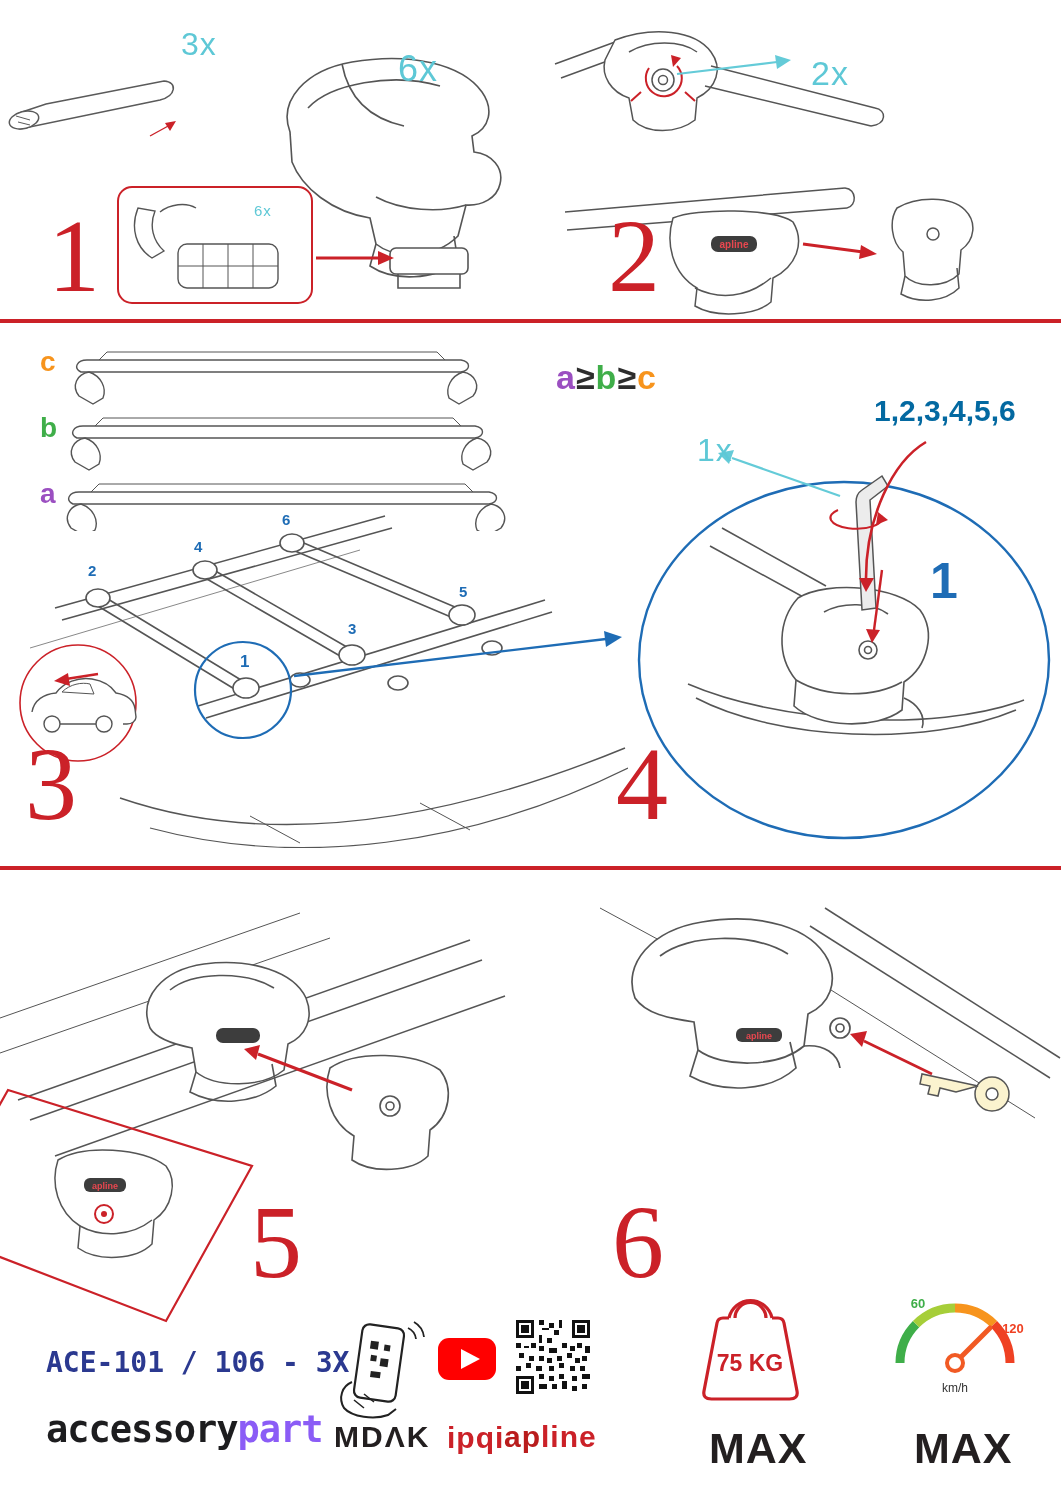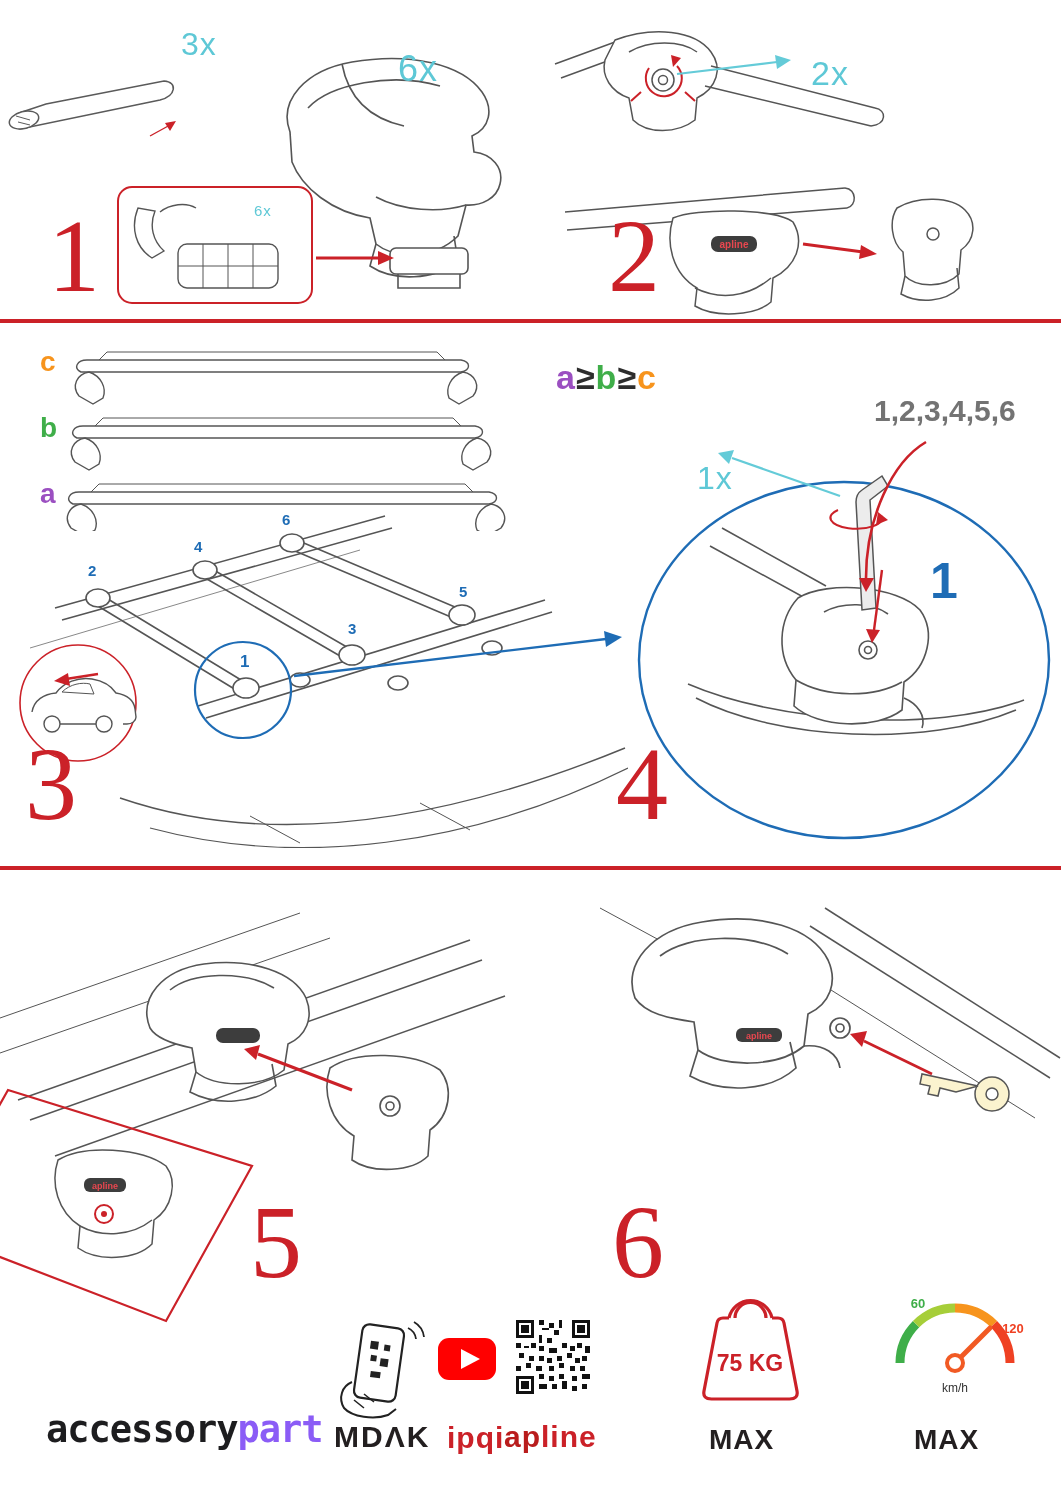--- a/index.html
+++ b/index.html
@@ -9,30 +9,30 @@
   .abs { position:absolute; }
   svg.abs { display:block; }
   svg text { font-family:"Liberation Sans", sans-serif; }
   .qty { color:#5ec8d6; font-size:32px; font-weight:400; letter-spacing:1px; }
   .qty.small { font-size:15px; }
   .step-num { color:#cb2128; font-family:"Liberation Serif", serif; font-size:104px; line-height:0.85; font-weight:400; }
   .divider { position:absolute; left:0; width:1061px; height:4px; background:#cb2128; }
   .roofnum { color:#1e6cb5; font-weight:bold; font-size:15px; }
   .bar-label { font-weight:bold; font-size:28px; }
   .rule { font-weight:bold; font-size:34px; letter-spacing:1px; }
-  .sequence { color:#737373; font-weight:bold; font-size:30px; }
+  .sequence { color:#0369a1; font-weight:bold; font-size:30px; }
   .big-blue { color:#1e6cb5; font-weight:bold; font-size:50px; }
   .model { color:#2b3990; font-family:"DejaVu Sans Mono", monospace; font-weight:bold; font-size:28px; letter-spacing:0px; }
   .brand { font-family:"DejaVu Sans Mono", monospace; font-weight:bold; font-size:37px; letter-spacing:-1px; }
   .brand .black { color:#1d1d1f; }
   .brand .red { color:#8b5cf6; }
   .partner { font-weight:bold; font-size:30px; color:#231f20; letter-spacing:2px; }
   .partner.red { color:#cb2128; letter-spacing:1px; }
   .apline-gray { color:#b91c1c; } .apline-red { color:#cb2128; }
-  .max { font-weight:bold; font-size:28px; color:#231f20; letter-spacing:1px; }
+  .max { font-weight:bold; font-size:43px; color:#231f20; letter-spacing:1px; }
 </style>
 </head>
 <body>
 
 <div id="page">
 
   <svg class="abs" style="left:0;top:12px;" width="540" height="300" viewBox="0 0 540 300">
 
     <g fill="#fff" stroke="#5a5a5a" stroke-width="1.5">
       <path d="M22,100 C10,104 8,114 20,117 L160,88 C176,84 178,70 164,69 L46,92 Z"></path>
@@ -197,21 +197,21 @@
     </g>
     <path d="M212,112 a26,11 0 1 0 44,6" fill="none" stroke="#cb2128" stroke-width="2"></path>
     <polygon points="262,122 252,114 250,127" fill="#cb2128"></polygon>
     <path d="M256,172 L248,232" stroke="#cb2128" stroke-width="2.4" fill="none"></path>
     <polygon points="246,245 240,231 254,232" fill="#cb2128"></polygon>
     <path d="M214,98 L106,60" stroke="#64cbd8" stroke-width="2.2" fill="none"></path>
     <polygon points="92,55 108,52 103,66" fill="#64cbd8"></polygon>
     <path d="M300,44 C266,64 240,120 240,180" fill="none" stroke="#cb2128" stroke-width="2.6"></path>
     <polygon points="240,194 233,180 248,180" fill="#cb2128"></polygon>
   </svg>
-  <div class="abs qty" style="left:697px;top:460px;text-align:center;">1x</div>
+  <div class="abs qty" style="left:697px;top:432px;text-align:center;">1x</div>
   <div class="abs sequence" style="left:874px;top:394px;">1,2,3,4,5,6</div>
   <div class="abs big-blue" style="left:930px;top:552px;">1</div>
   <div class="abs step-num" style="left:616px;top:740px;">4</div>
 
   <div class="divider" style="top:866px;"></div>
 
   <svg class="abs" style="left:0;top:878px;" width="535" height="448" viewBox="0 0 535 448">
     <g fill="none" stroke="#555" stroke-width="1.5">
       <path d="M18,222 L470,62"></path>
         <path d="M30,242 L482,82"></path>
@@ -264,20 +264,21 @@
     <g fill="#fbf3cf" stroke="#555" stroke-width="1.5">
       <circle cx="452" cy="216" r="17"></circle>
       <circle cx="452" cy="216" r="6" fill="#fff"></circle>
       <path d="M438,208 L382,196 l-2,10 10,2 -2,8 10,2 2,-8 16,4 z"></path>
     </g>
     <path d="M392,196 L324,163" stroke="#cb2128" stroke-width="2.6" fill="none"></path>
     <polygon points="310,156 327,153 322,169" fill="#cb2128"></polygon>
   </svg>
   <div class="abs step-num" style="left:612px;top:1198px;">6</div>
 
+  <div class="abs model" style="left:46px;top:1346px;">ACE-101 / 106 - 3X</div>
   <div class="abs brand" style="left:46px;top:1408px;"><span class="black">accessory</span><span class="red">part</span></div>
 
   <svg class="abs" style="left:330px;top:1320px;" width="96" height="100" viewBox="0 0 96 100">
     <g fill="none" stroke="#222" stroke-width="2.2">
       <rect x="28" y="6" width="42" height="74" rx="7" transform="rotate(8 49 43)"></rect>
       <path d="M78,8 a14,14 0 0 1 8,11" stroke-width="1.8"></path>
       <path d="M84,2 a20,20 0 0 1 10,15" stroke-width="1.8"></path>
       <path d="M22,62 C12,66 8,78 14,88 C22,97 44,100 58,95 L66,89" stroke-width="2"></path>
       <path d="M24,80 l10,8 M34,74 l10,8" stroke-width="1.6"></path>
     </g>

